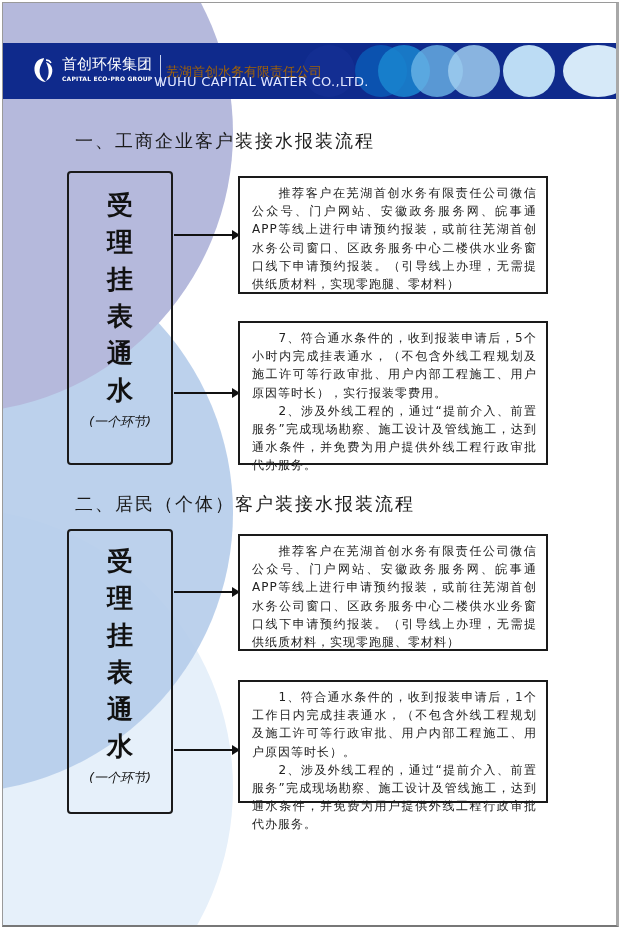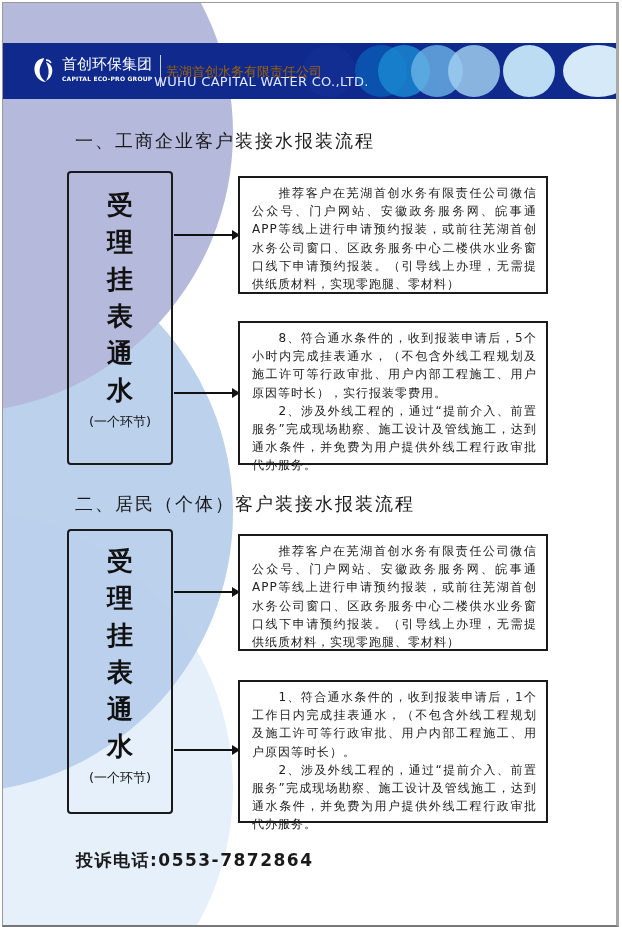--- a/index.html
+++ b/index.html
@@ -52,21 +52,21 @@
     letter-spacing: 2px;
   }
   .left-box {
     position: absolute; left: 64px; width: 106px; border: 2px solid #1a1a1a; border-radius: 4px;
     box-sizing: border-box; text-align: center;
   }
   .left-box .big {
     display: block; font-size: 26px; font-weight: bold; color: #111; line-height: 37px;
   }
   .left-box .small {
-    display: block; font-size: 13px; color: #111; margin-top: 4px;
+    display: block; font-size: 13px; color: #111; margin-top: 4px; font-style: italic;
   }
   .text-box {
     position: absolute; left: 235px; width: 310px; border: 2px solid #1a1a1a; border-radius: 0;
     box-sizing: border-box; background: #fff; padding: 6px 9px 6px 12px;
     font-size: 12px; line-height: 18.2px; color: #222; letter-spacing: 1px;
     text-align: justify;
   }
   .text-box p { margin: 0; text-indent: 2.2em; }
   .arrow {
     position: absolute; left: 171px; width: 60px; height: 2px; background: #111;
@@ -121,21 +121,21 @@
     <span class="small">(一个环节)</span>
   </div>
 
   <div class="arrow" style="top:231px"></div>
   <div class="arrow" style="top:389px"></div>
 
   <div class="text-box" style="top:173px;height:118px">
     <p>推荐客户在芜湖首创水务有限责任公司微信公众号、门户网站、安徽政务服务网、皖事通APP等线上进行申请预约报装，或前往芜湖首创水务公司窗口、区政务服务中心二楼供水业务窗口线下申请预约报装。（引导线上办理，无需提供纸质材料，实现零跑腿、零材料）</p>
   </div>
   <div class="text-box" style="top:318px;height:144px">
-    <p>8、符合通水条件的，收到报装申请后，5个小时内完成挂表通水，（不包含外线工程规划及施工许可等行政审批、用户内部工程施工、用户原因等时长），实行报装零费用。</p>
+    <p>7、符合通水条件的，收到报装申请后，5个小时内完成挂表通水，（不包含外线工程规划及施工许可等行政审批、用户内部工程施工、用户原因等时长），实行报装零费用。</p>
     <p>2、涉及外线工程的，通过“提前介入、前置服务”完成现场勘察、施工设计及管线施工，达到通水条件，并免费为用户提供外线工程行政审批代办服务。</p>
   </div>
 
   <div class="section-title" style="top:489px">二、居民（个体）客户装接水报装流程</div>
 
   <div class="left-box" style="top:526px;height:285px;padding-top:12px">
     <span class="big">受</span>
     <span class="big">理</span>
     <span class="big">挂</span>
     <span class="big">表</span>
@@ -143,19 +143,18 @@
     <span class="big">水</span>
     <span class="small">(一个环节)</span>
   </div>
 
   <div class="arrow" style="top:588px"></div>
   <div class="arrow" style="top:746px"></div>
 
   <div class="text-box" style="top:531px;height:117px">
     <p>推荐客户在芜湖首创水务有限责任公司微信公众号、门户网站、安徽政务服务网、皖事通APP等线上进行申请预约报装，或前往芜湖首创水务公司窗口、区政务服务中心二楼供水业务窗口线下申请预约报装。（引导线上办理，无需提供纸质材料，实现零跑腿、零材料）</p>
   </div>
-  <div class="text-box" style="top:677px;height:143px">
+  <div class="text-box" style="top:677px;height:123px">
     <p>1、符合通水条件的，收到报装申请后，1个工作日内完成挂表通水，（不包含外线工程规划及施工许可等行政审批、用户内部工程施工、用户原因等时长）。</p>
     <p>2、涉及外线工程的，通过“提前介入、前置服务”完成现场勘察、施工设计及管线施工，达到通水条件，并免费为用户提供外线工程行政审批代办服务。</p>
   </div>
 
-  <div class="phone">投诉电话:0553-7872864</div>
 </div>
 
 </body></html>

